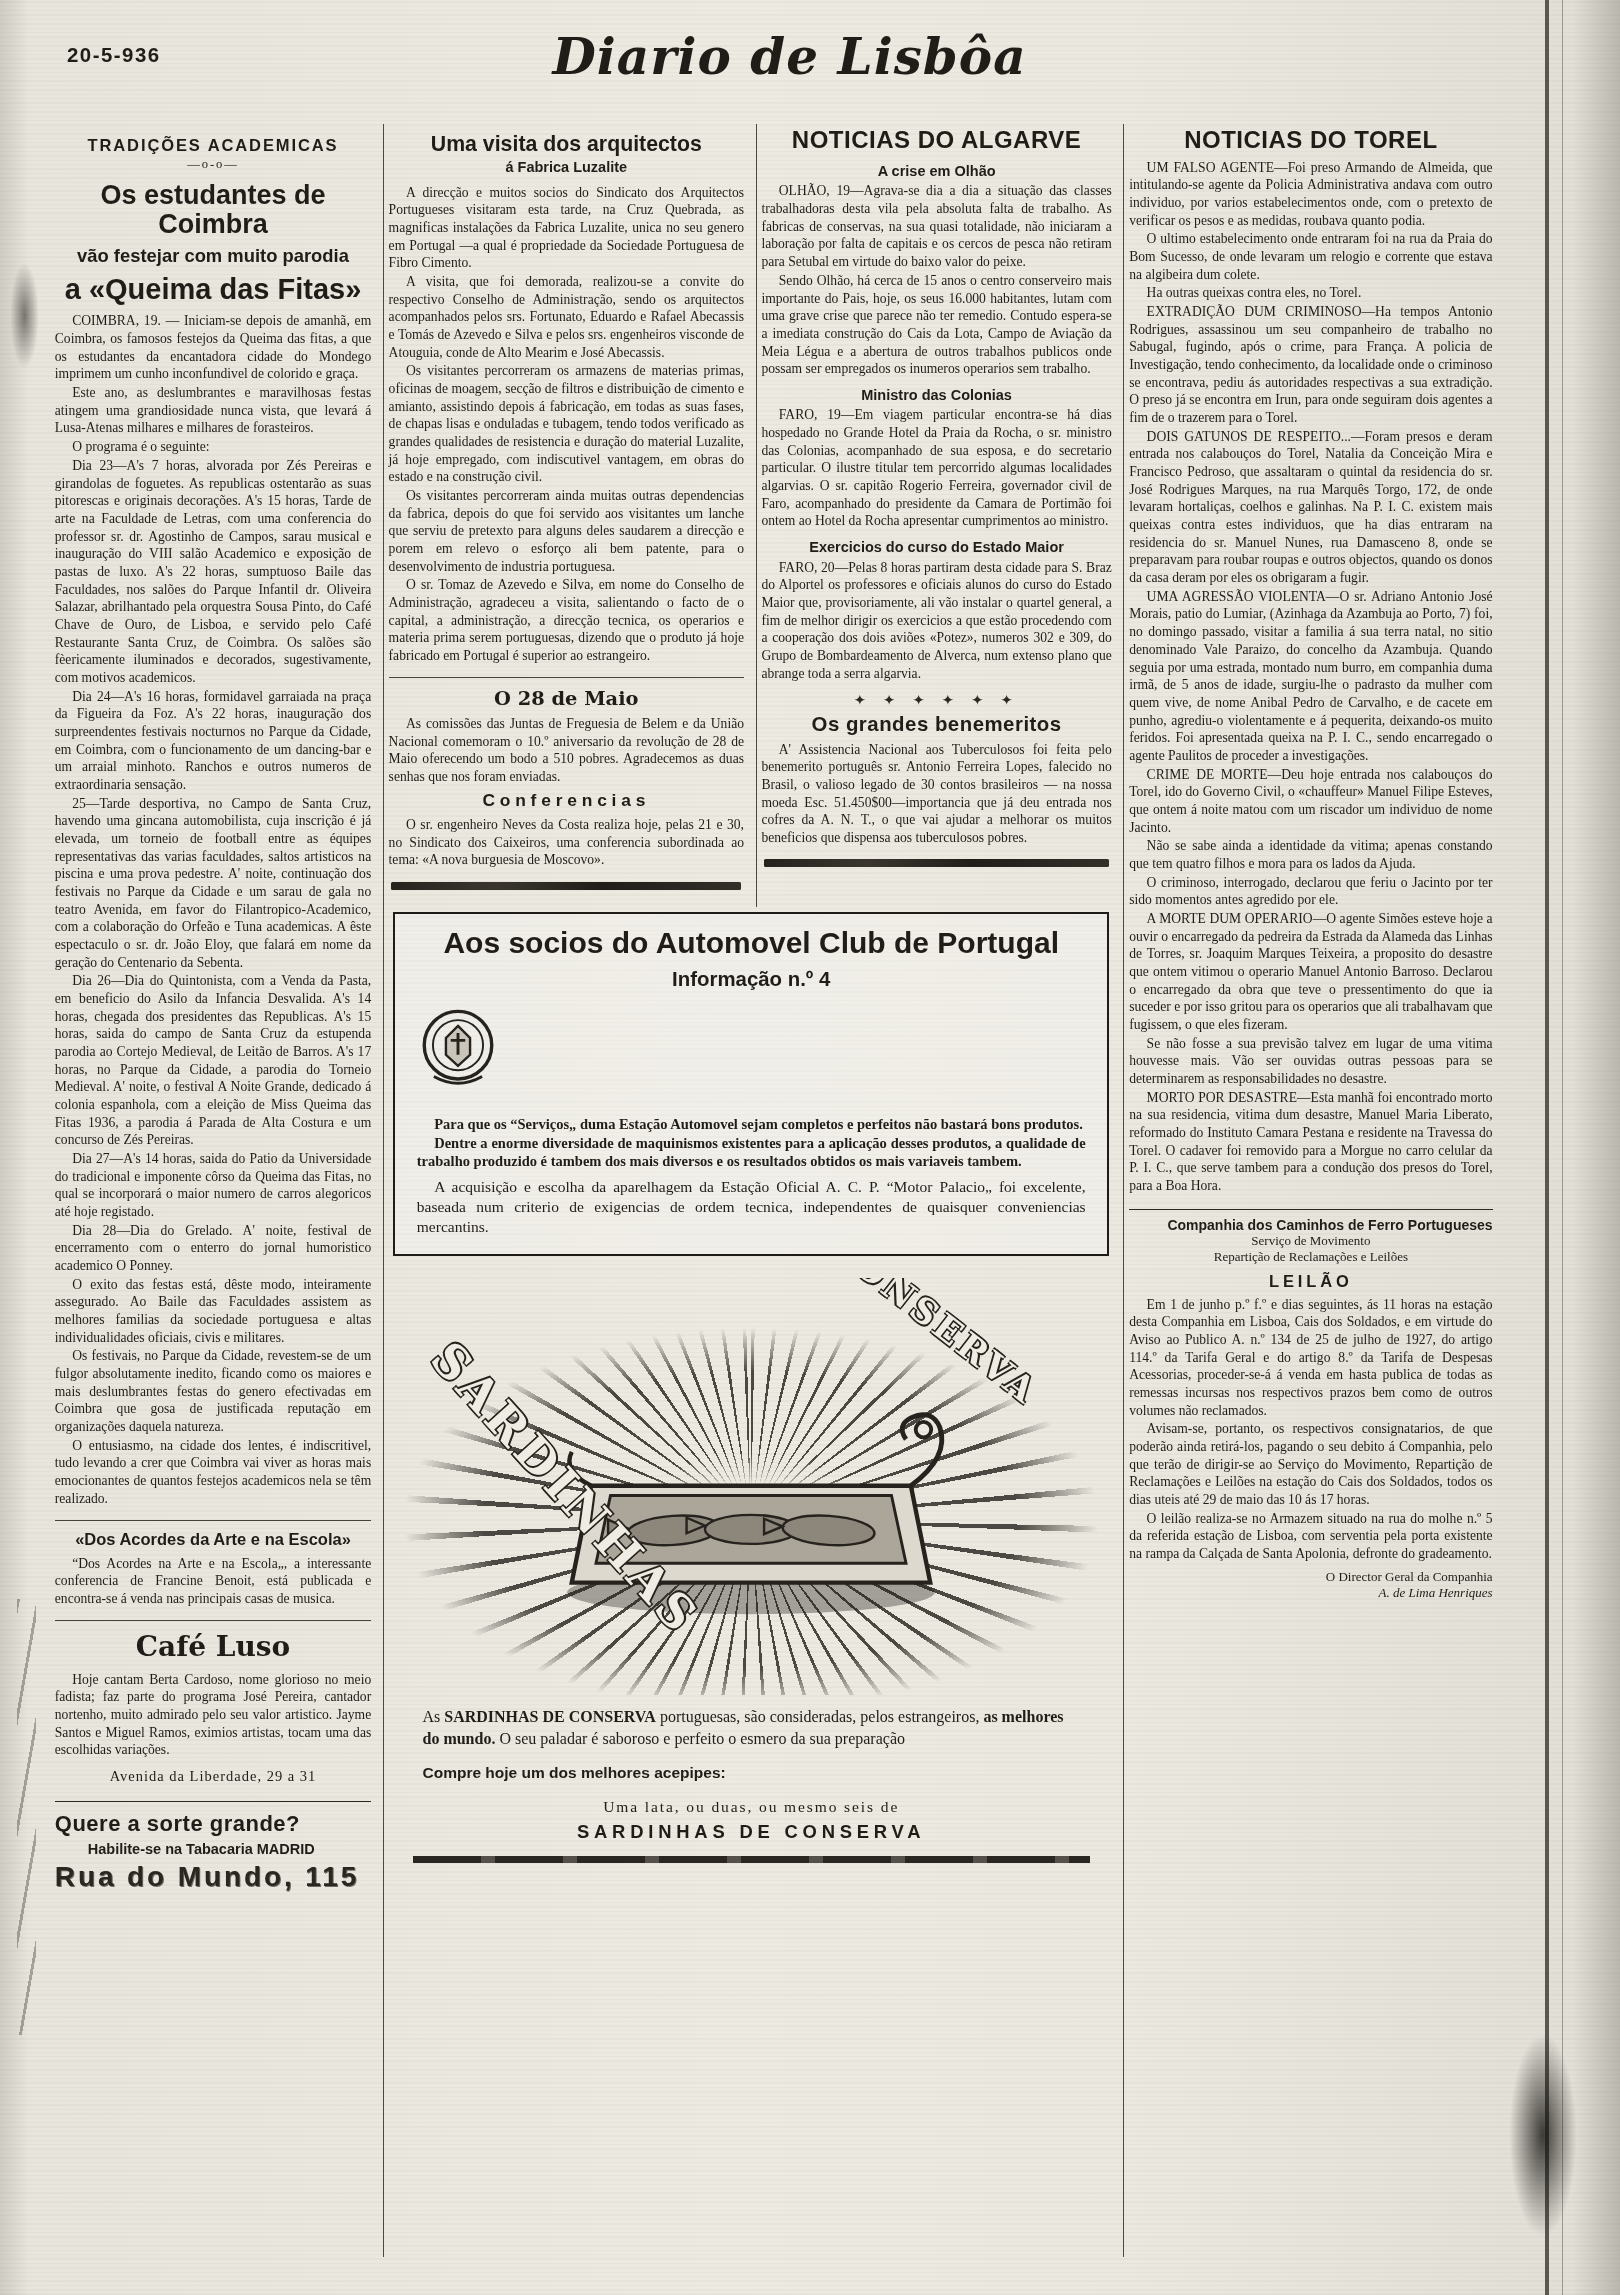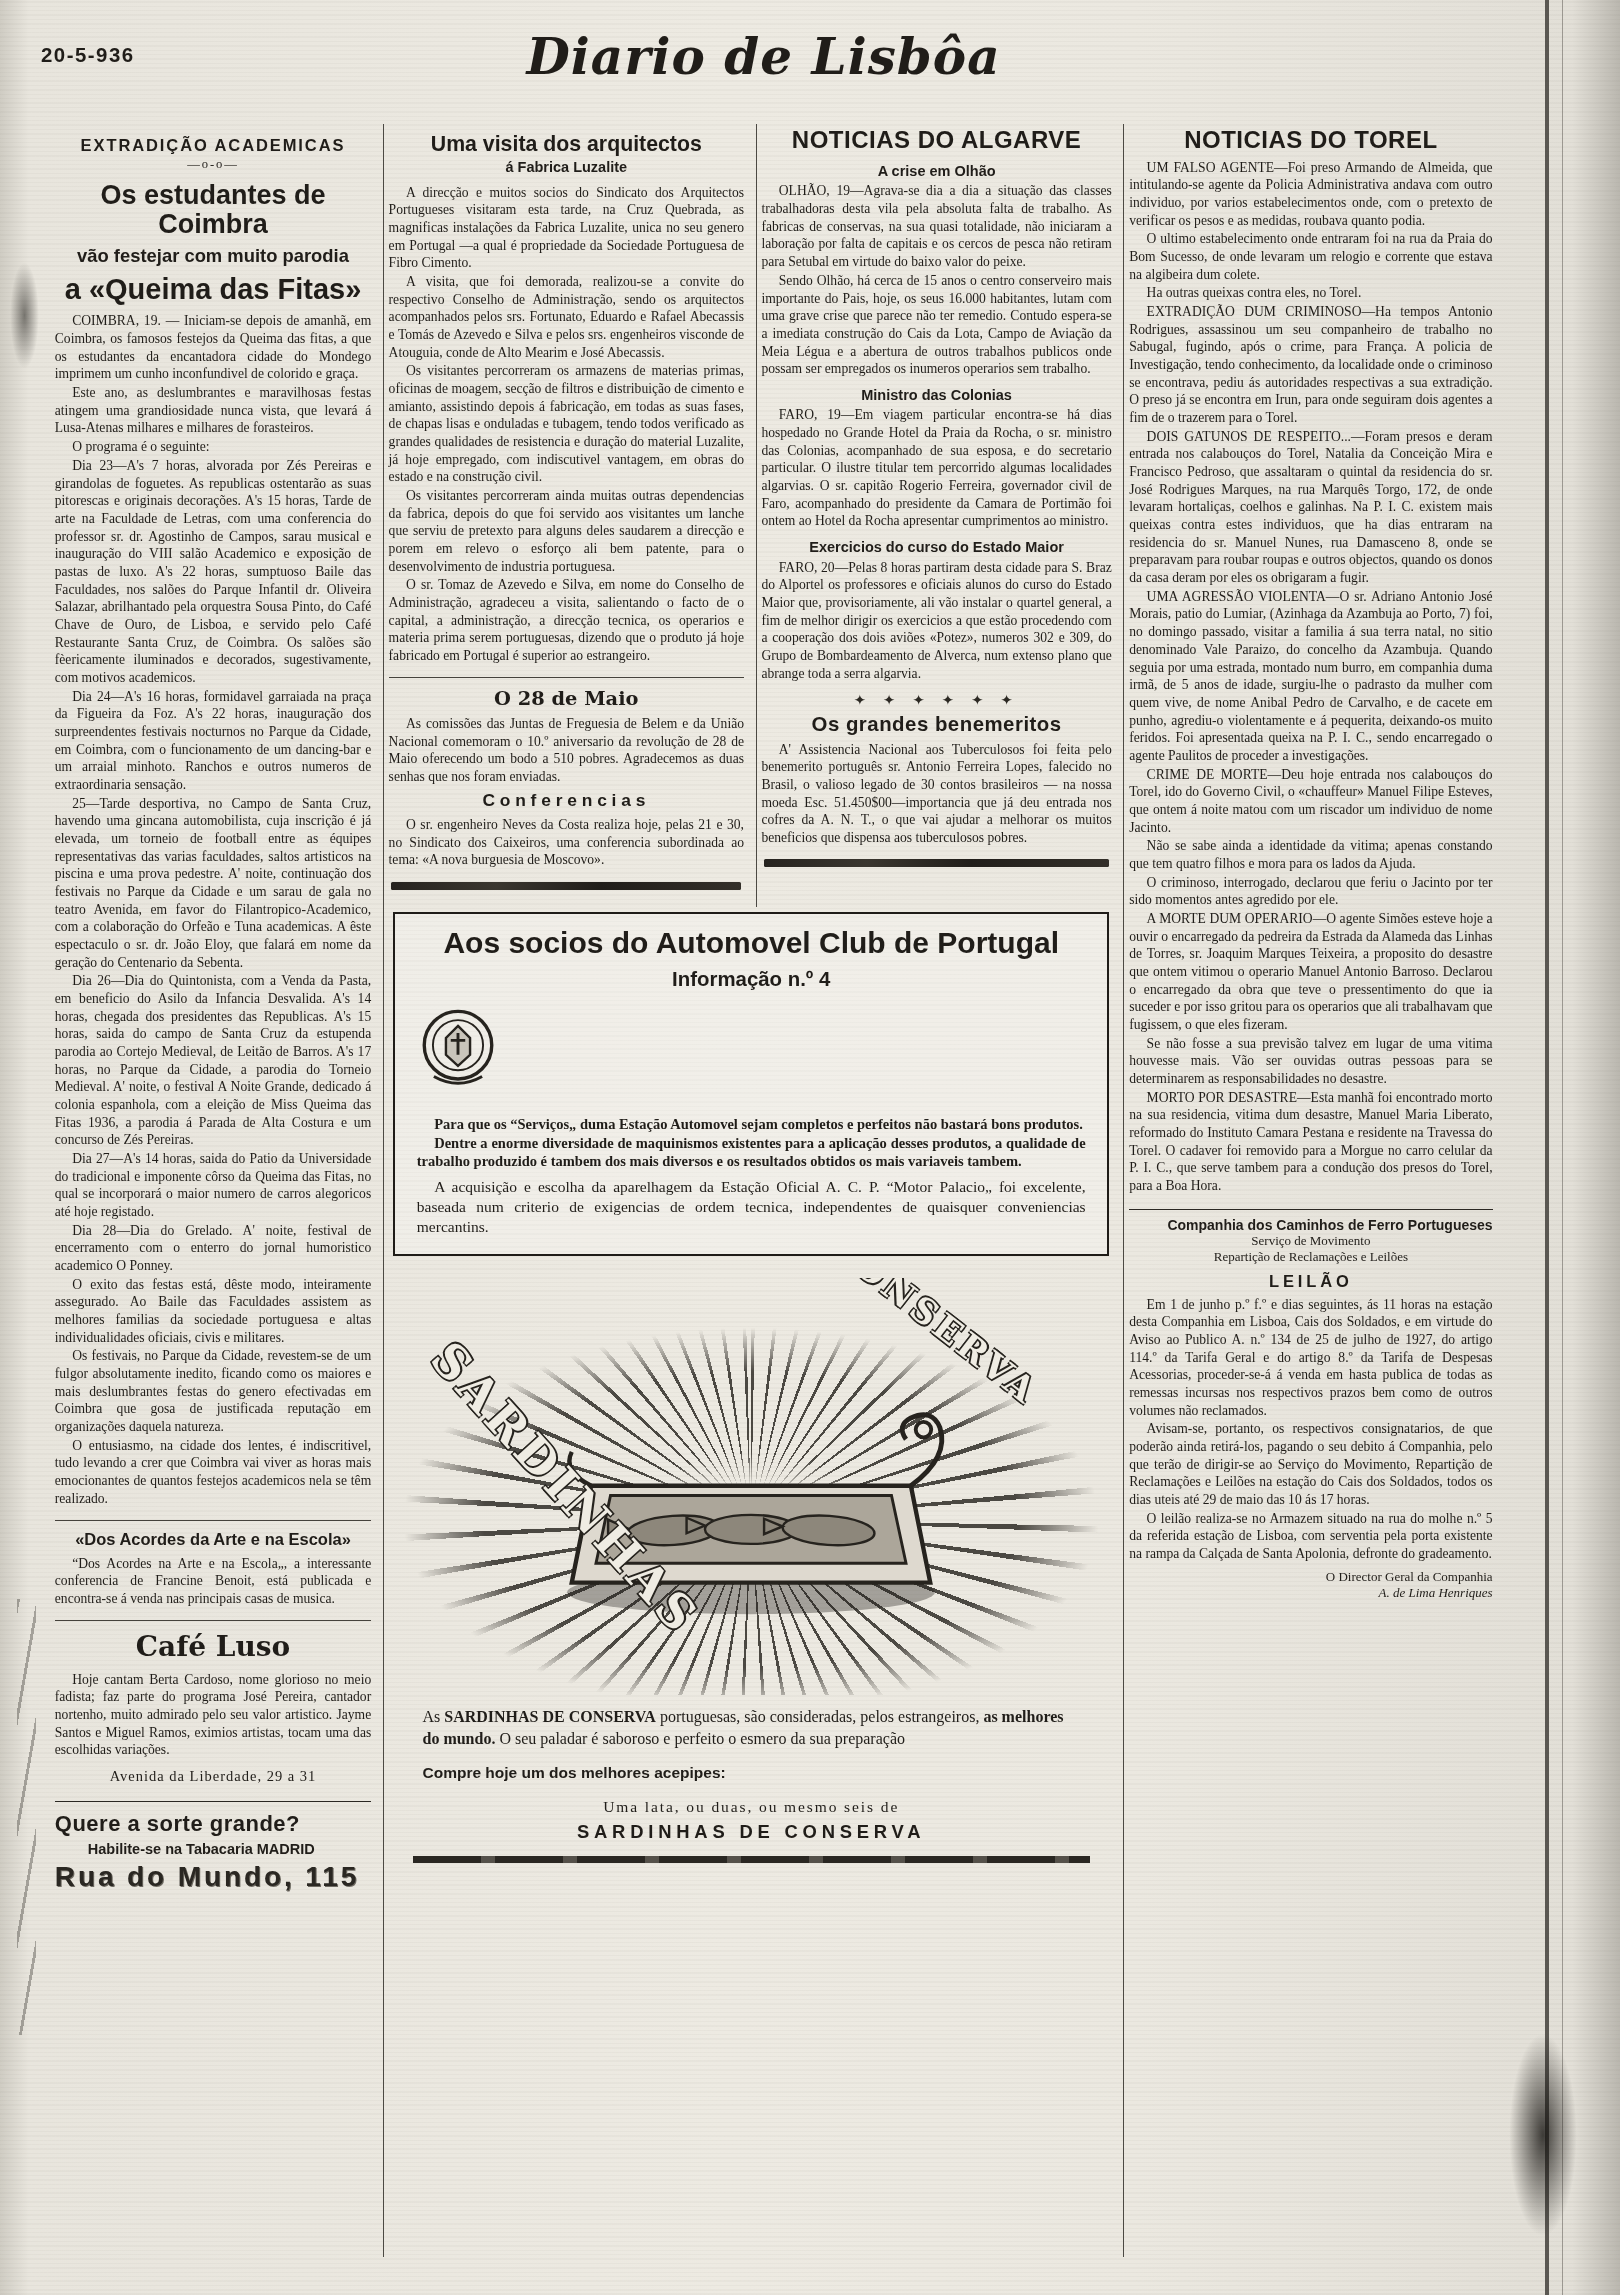--- a/index.html
+++ b/index.html
@@ -14,21 +14,21 @@
   }
 
   
   .scan-edge-right { position:absolute; top:0; right:72px; width:3.9px; height:100%; background:#2e2b27; opacity:.75; }
   .scan-edge-right2 { position:absolute; top:0; right:58px; width:1.5px; height:100%; background:#55524b; opacity:.5; }
   .scan-blot-br { position:absolute; right:44px; bottom:58px; width:68px; height:204px; background:radial-gradient(ellipse at center, rgba(20,18,15,.8), rgba(20,18,15,0) 70%); }
   .scan-blot-tl { position:absolute; left:9.7px; top:262px; width:29px; height:107px; background:radial-gradient(ellipse at center, rgba(30,28,24,.55), rgba(30,28,24,0) 70%); }
   .scan-streak-left { position:absolute; left:16.5px; top:1599px; width:19.4px; height:436px; background:repeating-linear-gradient(100deg, rgba(40,37,32,.35) 0 2.9px, rgba(0,0,0,0) 2.9px 19.4px); }
 
   
-  .hdr { position:absolute; left:41px; top:27px; width:1483px; height:87px;text-align:center; }
+  .hdr { position:absolute; left:67px; top:27px; width:1483px; height:87px;text-align:center; }
   .date { position:absolute; left:0; top:17.4px; font-family:"Liberation Sans", sans-serif; font-weight:bold; font-size:20.4px; letter-spacing:1.5px; }
   .masthead { position:absolute; left:50%; top:0; transform:translateX(-54%); font-family:"DejaVu Serif", serif; font-style:italic; font-weight:bold; font-size:50px; letter-spacing:1px; white-space:nowrap; }
 
   
   .content {
     position:absolute; left:50px; top:124px; width:1454px; height:2133px;
     display:grid;
     grid-template-columns:328px 368px 363px 376px;
     grid-template-rows:auto 1fr;
     column-gap:4.8px;
@@ -118,21 +118,21 @@
   <div class="scan-streak-left"></div>
 
   <div class="hdr">
     <div class="date">20-5-936</div>
     <div class="masthead">Diario de Lisbôa</div>
   </div>
 
   <div class="content">
 
     <section class="col c1">
-      <div class="kicker">EXTRADIÇÃO ACADEMICAS</div>
+      <div class="kicker">TRADIÇÕES ACADEMICAS</div>
       <div class="oo">—o-o—</div>
       <h2 class="hl1">Os estudantes de Coimbra</h2>
       <h3 class="hl2">vão festejar com muito parodia</h3>
       <h2 class="hl3">a «Queima das Fitas»</h2>
       <p class="p">COIMBRA, 19. — Iniciam-se depois de amanhã, em Coimbra, os famosos festejos da Queima das fitas, a que os estudantes da encantadora cidade do Mondego imprimem um cunho inconfundivel de colorido e graça.</p>
       <p class="p">Este ano, as deslumbrantes e maravilhosas festas atingem uma grandiosidade nunca vista, que levará á Lusa-Atenas milhares e milhares de forasteiros.</p>
       <p class="p">O programa é o seguinte:</p>
       <p class="p">Dia 23—A's 7 horas, alvorada por Zés Pereiras e girandolas de foguetes. As republicas ostentarão as suas pitorescas e originais decorações. A's 15 horas, Tarde de arte na Faculdade de Letras, com uma conferencia do professor sr. dr. Agostinho de Campos, sarau musical e inauguração do VIII salão Academico e exposição de pastas de luxo. A's 22 horas, sumptuoso Baile das Faculdades, nos salões do Parque Infantil dr. Oliveira Salazar, abrilhantado pela orquestra Sousa Pinto, do Café Chave de Ouro, de Lisboa, e servido pelo Café Restaurante Santa Cruz, de Coimbra. Os salões são fèericamente iluminados e decorados, sugestivamente, com motivos academicos.</p>
       <p class="p">Dia 24—A's 16 horas, formidavel garraiada na praça da Figueira da Foz. A's 22 horas, inauguração dos surpreendentes festivais nocturnos no Parque da Cidade, em Coimbra, com o funcionamento de um dancing-bar e um arraial minhoto. Ranchos e outros numeros de extraordinaria sensação.</p>
       <p class="p">25—Tarde desportiva, no Campo de Santa Cruz, havendo uma gincana automobilista, cuja inscrição é já elevada, um torneio de football entre as équipes representativas das varias faculdades, saltos artisticos na piscina e uma prova pedestre. A' noite, continuação dos festivais no Parque da Cidade e um sarau de gala no teatro Avenida, em favor do Filantropico-Academico, com a colaboração do Orfeão e Tuna academicas. A êste espectaculo o sr. dr. João Eloy, que falará em nome da geração do Centenario da Sebenta.</p>

